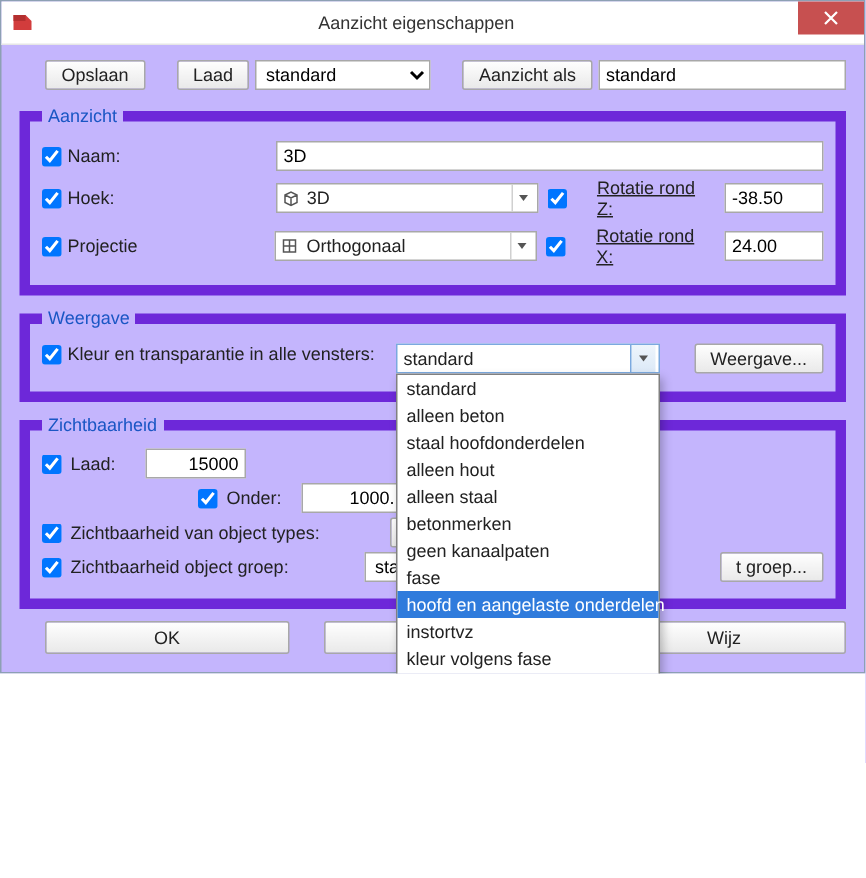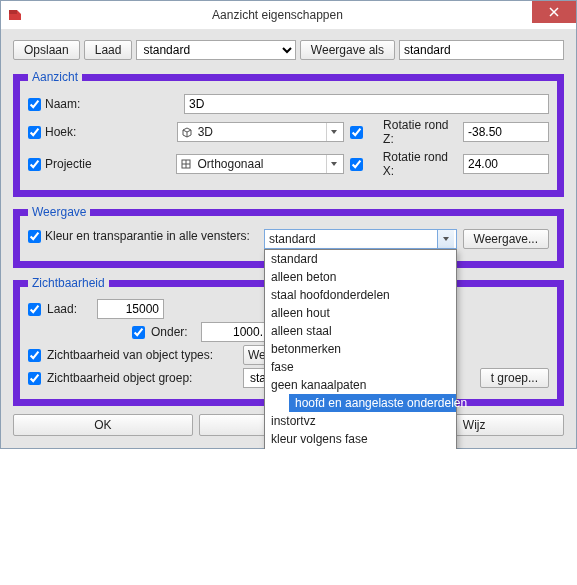--- a/index.html
+++ b/index.html
@@ -7,21 +7,21 @@
     background: #fff;
     font-family: "Segoe UI", Tahoma, sans-serif;
     font-size: 12px;
     color: #222;
     -webkit-font-smoothing: antialiased;
   }
   .window {
     width: 577px;
     box-sizing: border-box;
     border: 1px solid #8da0b4;
-    background: #e5e5e5;
+    background: #c4b5fd;
   }
   .titlebar {
     height: 28px;
     background: #fff;
     display: flex;
     align-items: center;
     border-bottom: 1px solid #e6e6e6;
     position: relative;
   }
   .titlebar .appicon {
@@ -57,20 +57,21 @@
   }
 
   .btn {
     border: 1px solid #a8a8a8;
     background: linear-gradient(#fefefe,#e9e9e9);
     padding: 2px 10px;
     font-size: 12px;
     border-radius: 2px;
     cursor: default;
     white-space: nowrap;
+    margin-left: 17px;
   }
 
   select.select, .select {
     border: 1px solid #a8a8a8;
     background: #fff;
     font-size: 12px;
     padding: 1px 2px;
     height: 20px;
     box-sizing: border-box;
   }
@@ -103,23 +104,23 @@
   .lblcol {
     display: flex;
     align-items: center;
     gap: 4px;
     width: 150px;
   }
   .inpcol {
     width: 176px;
   }
   .rotcol {
-    display:flex; align-items:center; gap:20px;
-  }
-  .rotval { width: 86px; }
+    display:flex; align-items:center; gap:20px;text-decoration:underline;
+  }
+  .rotval { width: 66px; }
 
   input[type=checkbox] {
     width: 13px; height: 13px;
     margin: 0;
   }
   .iconsel {
     display:flex; align-items:center;
     border:1px solid #a8a8a8;
     height:20px; box-sizing:border-box;
     background:#fff;
@@ -160,21 +161,20 @@
   }
   .combo-list .opt {
     padding: 1px 6px;
     font-size: 12px;
     line-height: 16px;
     white-space: nowrap;
   }
   .combo-list .opt.hl {
     background:#2f7bdc;
     color:#fff;
-    margin-left:24px;
   }
 
   
   .zrow {
     display:flex; align-items:center; gap:6px; margin:3px 0;
   }
   .zval { width:67px; text-align:right; }
   .zright { margin-left:auto; display:flex; gap:4px; }
 
   .btnbar {
@@ -206,21 +206,21 @@
   </div>
 
   <div class="content">
 
     <div class="toprow">
       <span class="btn">Opslaan</span>
       <span class="btn">Laad</span>
       <select class="select" style="flex:1">
         <option>standard</option>
       </select>
-      <span class="btn">Weergave als</span>
+      <span class="btn">Aanzicht als</span>
       <input class="txt" style="flex: 1 1 0%;" value="standard">
     </div>
 
     <fieldset class="group">
       <legend>Aanzicht</legend>
 
       <div class="row">
         <span class="lblcol">
           <input type="checkbox" checked="" style="">
           <span>Naam:</span>
@@ -300,22 +300,22 @@
                 </svg>
               </span>
           </div>
           <div class="combo-list" id="combo-list">
               <div class="opt">standard</div>
               <div class="opt">alleen beton</div>
               <div class="opt">staal hoofdonderdelen</div>
               <div class="opt">alleen hout</div>
               <div class="opt">alleen staal</div>
               <div class="opt">betonmerken</div>
+              <div class="opt">geen kanaalpaten</div>
               <div class="opt">fase</div>
-              <div class="opt">geen kanaalpaten</div>
               <div class="opt hl">hoofd en aangelaste onderdelen</div>
               <div class="opt">instortvz</div>
               <div class="opt">kleur volgens fase</div>
               <div class="opt">kleur volgens klasse</div>
               <div class="opt">kleur volgens vracht</div>
               <div class="opt">locked</div>
               <div class="opt">materiaal</div>
               <div class="opt">multi-user</div>
               <div class="opt">status</div>
               <div class="opt">submerk</div>

